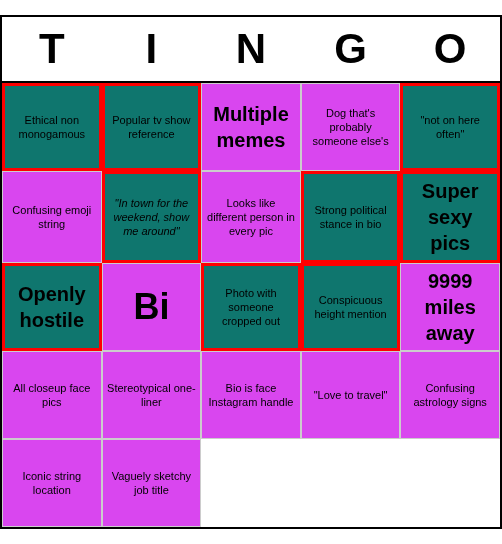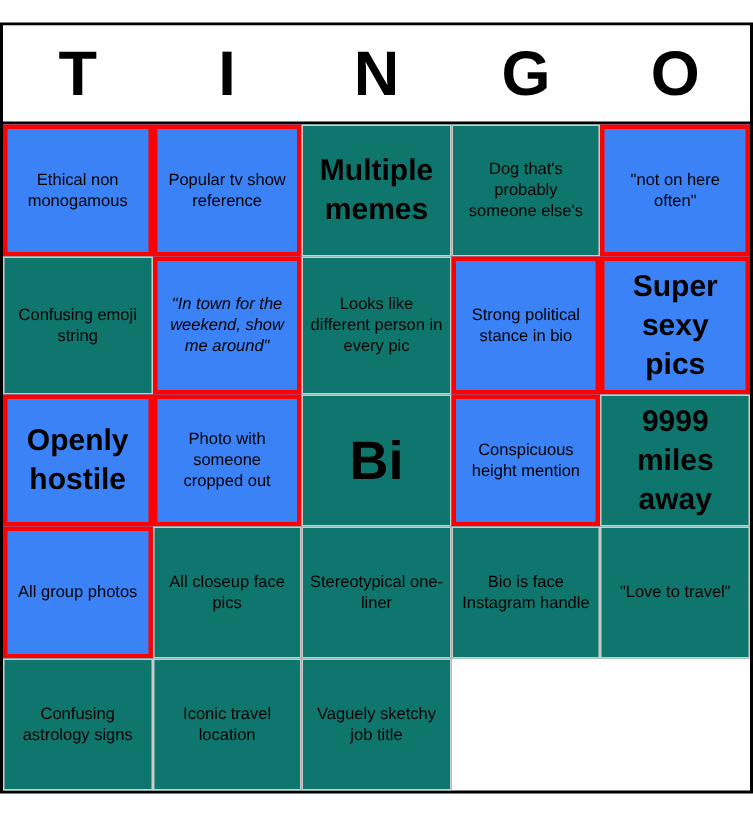--- a/index.html
+++ b/index.html
@@ -37,25 +37,25 @@
       border: 1px solid #ccc;
       min-height: 88px;
       display: flex;
       align-items: center;
       justify-content: center;
       text-align: center;
       padding: 4px;
       font-size: 11px;
       line-height: 1.3;
       position: relative;
-      background: #0f766e;
+      background: #d946ef;
     }
     .cell.highlighted {
       border: 3px solid red;
-      background: #3b82f6;
+      background: #0f766e;
     }
     .cell.large-text {
       font-size: 20px;
       font-weight: bold;
     }
     .cell.medium-text {
       font-size: 20px;
       font-weight: bold;
     }
     .cell.italic-text {
@@ -78,26 +78,25 @@
       <div class="cell highlighted">Popular tv show reference</div>
       <div class="cell large-text">Multiple memes</div>
       <div class="cell">Dog that's probably someone else's</div>
       <div class="cell highlighted">"not on here often"</div>
       <div class="cell">Confusing emoji string</div>
       <div class="cell highlighted italic-text">"In town for the weekend, show me around"</div>
       <div class="cell">Looks like different person in every pic</div>
       <div class="cell highlighted">Strong political stance in bio</div>
       <div class="cell highlighted large-text">Super sexy pics</div>
       <div class="cell highlighted large-text">Openly hostile</div>
+      <div class="cell large-text" style="font-size: 36px; font-weight: bold;">Bi</div>
       <div class="cell highlighted">Photo with someone cropped out</div>
-      <div class="cell large-text" style="font-size: 36px; font-weight: bold;">Bi</div>
       <div class="cell highlighted">Conspicuous height mention</div>
       <div class="cell medium-text">9999 miles away</div>
-      <div class="cell highlighted">All group photos</div>
       <div class="cell">All closeup face pics</div>
       <div class="cell">Stereotypical one-liner</div>
       <div class="cell">Bio is face Instagram handle</div>
       <div class="cell">"Love to travel"</div>
       <div class="cell">Confusing astrology signs</div>
-      <div class="cell">Iconic travel location</div>
+      <div class="cell">Iconic string location</div>
       <div class="cell">Vaguely sketchy job title</div>
     </div>
 </div>
 
 </body></html>

